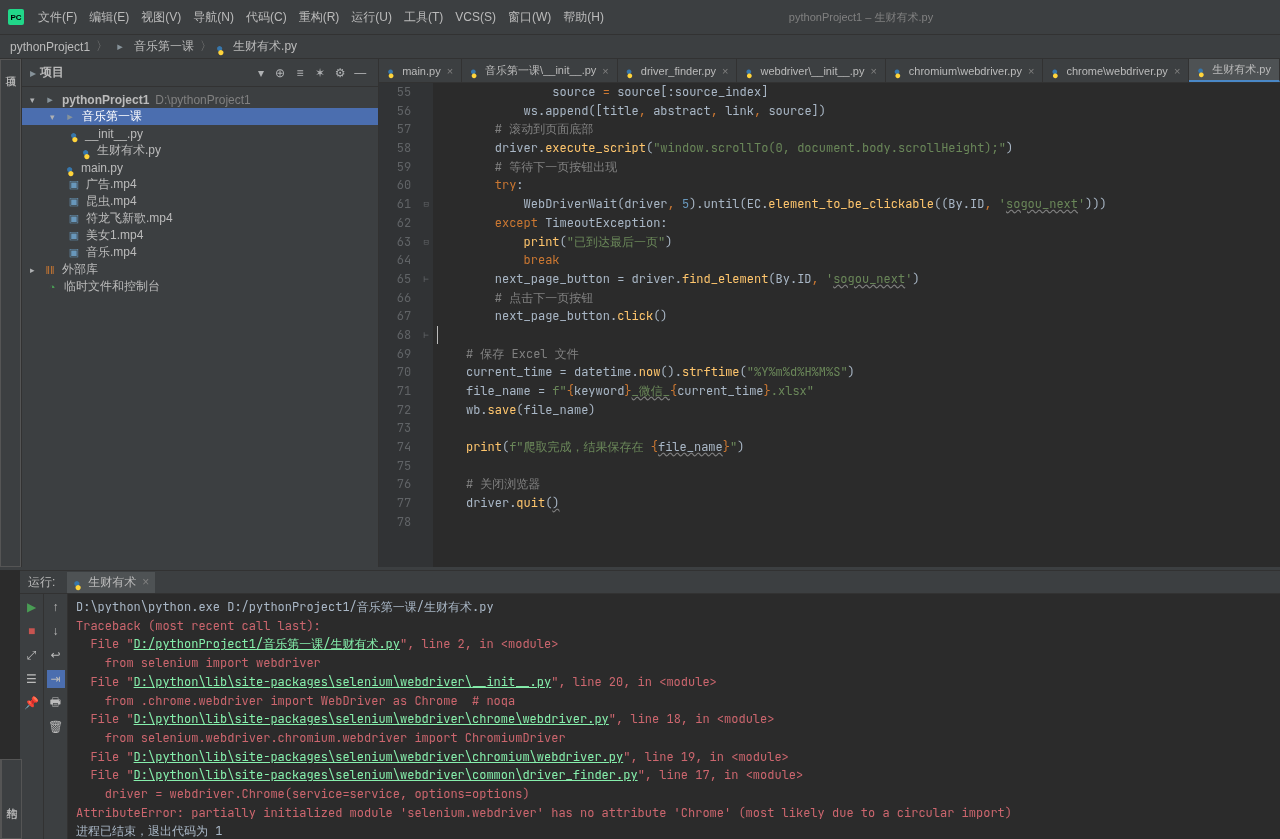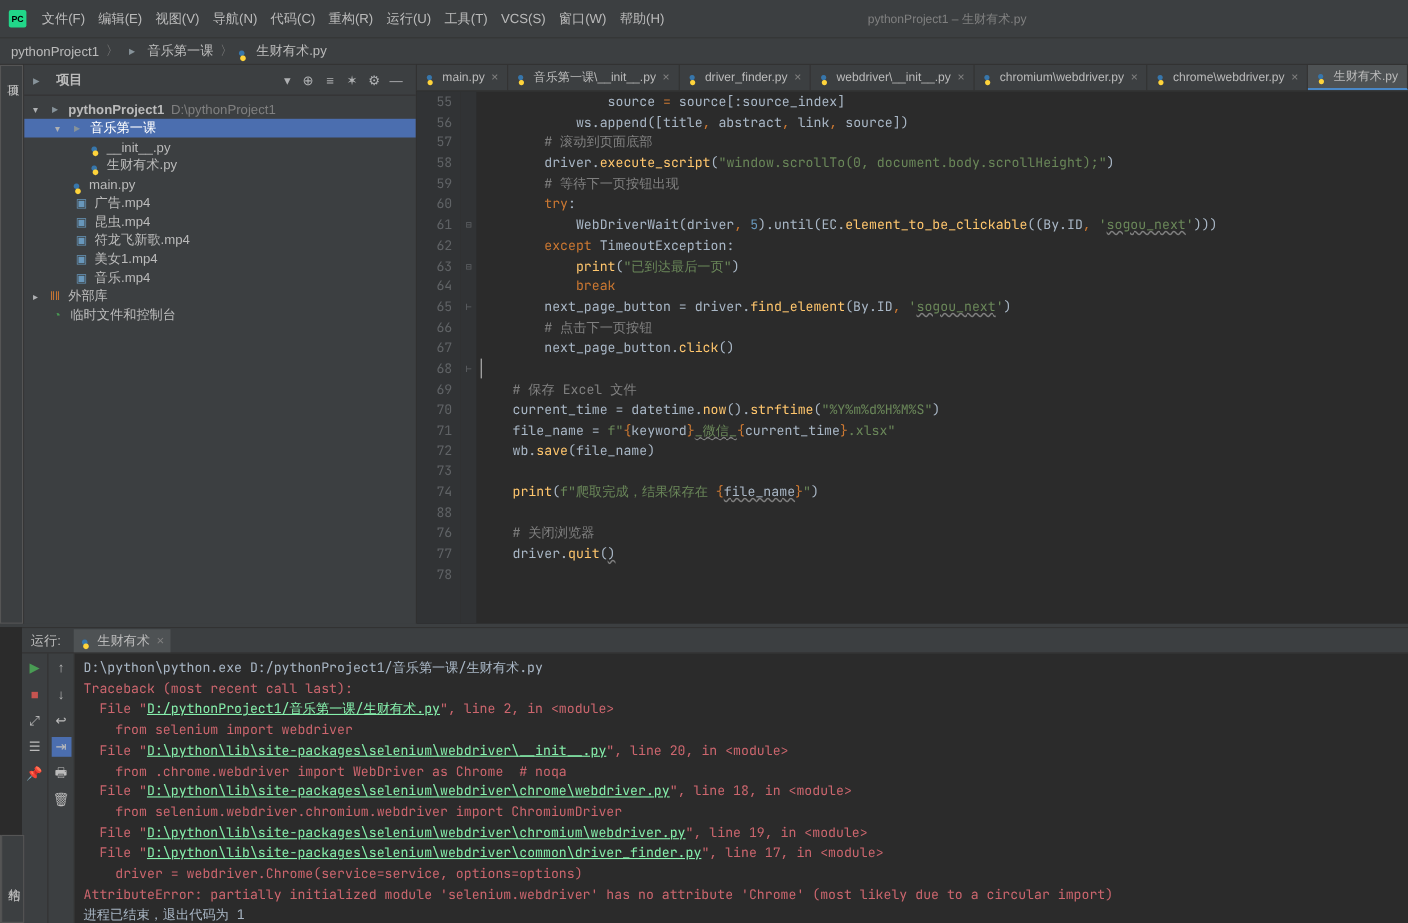--- a/index.html
+++ b/index.html
@@ -12,21 +12,21 @@
 .crumb { color:#bbbbbb; padding:0 2px; }
 .crumb-sep { color:#808080; padding:0 4px; }
 .py-icon { width:12px; height:12px; display:inline-block; margin-right:3px; vertical-align:middle; }
 .py-icon::before { content:"●"; color:#3776ab; }
 .py-icon::after { content:"●"; color:#ffd43b; margin-left:-6px; position:relative; top:4px; }
 .main { display:flex; height:508px; }
 .left-gut { width:22px; background:#3c3f41; border-right:1px solid #323232; writing-mode:vertical-rl; text-align:center; }
 .left-gut .tab { padding:8px 2px; border:1px solid #555; font-size:11px; }
 .sidebar { width:384px; background:#3c3f41; border-right:1px solid #323232; display:flex; flex-direction:column; }
 .sb-head { height:28px; display:flex; align-items:center; padding:0 8px; border-bottom:1px solid #323232; }
-.sb-title { font-weight:bold; flex:1;margin-left:11px; }
+.sb-title { font-weight:bold; flex:1; }
 .sb-icon { width:20px; text-align:center; cursor:pointer; color:#afb1b3; }
 .tree { flex:1; padding:4px 0; overflow:auto; }
 .tree-row { display:flex; align-items:center; height:17px; padding-left:8px; cursor:pointer; }
 .tree-row.selected { background:#4b6eaf; color:#fff; }
 .arrow { width:12px; font-size:9px; color:#afb1b3; }
 .node-icon { width:16px; text-align:center; margin-right:4px; font-size:11px; }
 .dir-icon { color:#87939a; }
 .node-label { }
 .node-ext { color:#808080; margin-left:6px; }
 .editor-area { flex:1; display:flex; flex-direction:column; background:#2b2b2b; }
@@ -116,21 +116,21 @@
         <span class="arrow">▾</span>
         <span class="node-icon dir-icon">▸</span>
         <span class="node-label" style="font-weight:bold">pythonProject1</span>
         <span class="node-ext">D:\pythonProject1</span>
       </div>
       <div class="tree-row selected" style="padding-left:28px">
         <span class="arrow">▾</span>
         <span class="node-icon dir-icon">▸</span>
         <span class="node-label">音乐第一课</span>
       </div>
-      <div class="tree-row" style="padding-left:60px">
+      <div class="tree-row" style="padding-left:48px">
         <span class="py-icon"></span>
         <span class="node-label">__init__.py</span>
       </div>
       <div class="tree-row" style="padding-left:60px">
         <span class="py-icon"></span>
         <span class="node-label">生财有术.py</span>
       </div>
       <div class="tree-row" style="padding-left:44px">
         <span class="py-icon"></span>
         <span class="node-label">main.py</span>
@@ -213,21 +213,21 @@
           <div>65</div>
           <div>66</div>
           <div>67</div>
           <div>68</div>
           <div>69</div>
           <div>70</div>
         <div>71</div>
           <div>72</div>
           <div>73</div>
           <div>74</div>
-          <div>88</div>
+          <div>75</div>
           <div>76</div>
           <div>77</div>
           <div>78</div>
       </div>
       <div class="fold-gutter">
         <div></div>
           <div></div>
           <div></div>
           <div></div>
           <div></div>

